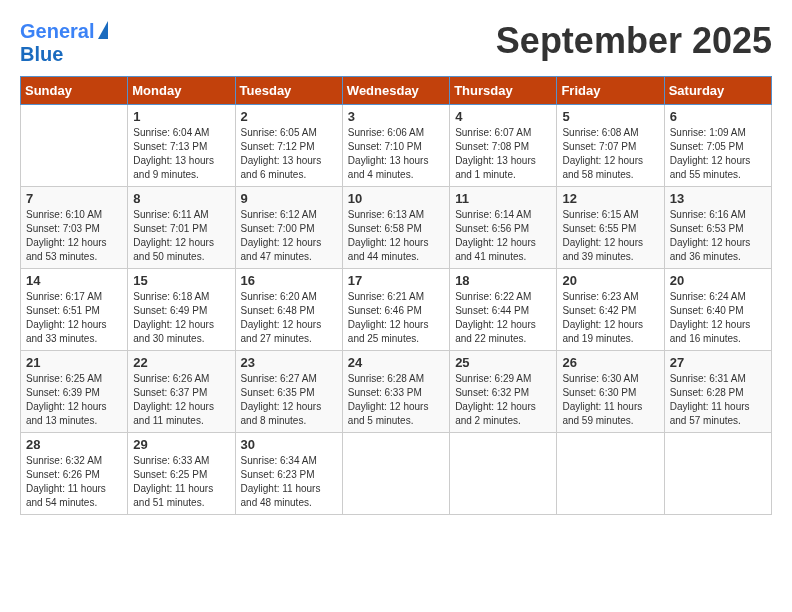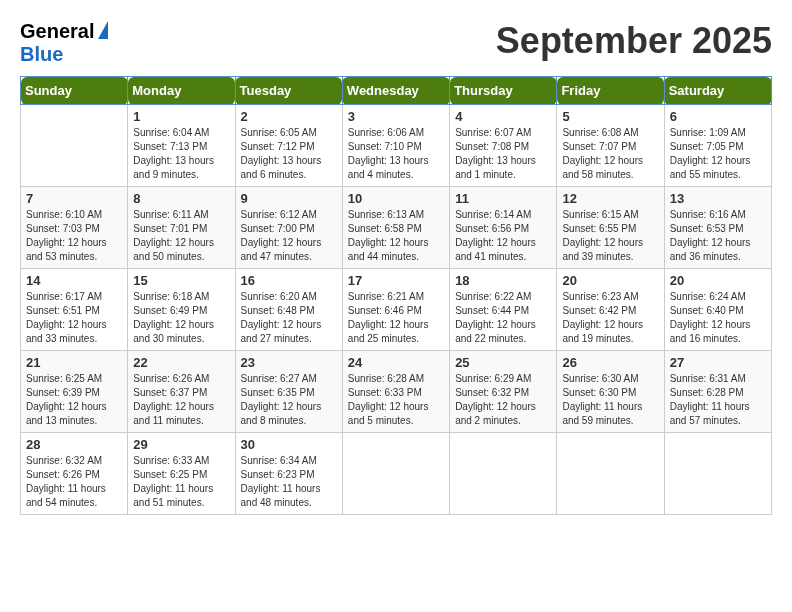--- a/index.html
+++ b/index.html
@@ -22,21 +22,21 @@
       align-items: flex-start;
     }
     .logo-text {
       display: flex;
       align-items: center;
       gap: 2px;
     }
     .logo-general {
       font-size: 20px;
       font-weight: bold;
-      color: #000000;
+      color: #3b82f6;
     }
     .logo-blue {
       font-size: 20px;
       font-weight: bold;
       color: #1a6bbf;
     }
     .logo-triangle {
       width: 0;
       height: 0;
       border-left: 10px solid transparent;
@@ -93,22 +93,21 @@
     .empty-cell {
       background: #fff;
     }
     tr:nth-child(even) td {
       background-color: #f9f9f9;
     }
     tr:nth-child(odd) td {
       background-color: #fff;
     }
     .calendar thead tr th {
-      background-color: #4d7c0f;
-      border-radius: 6px;
+      background-color: #c2410c;
     }
   </style>
 </head>
 <body>
 
 <div class="header-area">
   <div class="logo">
     <div class="logo-text">
       <span class="logo-general">General</span>
       <div class="logo-triangle"></div>

